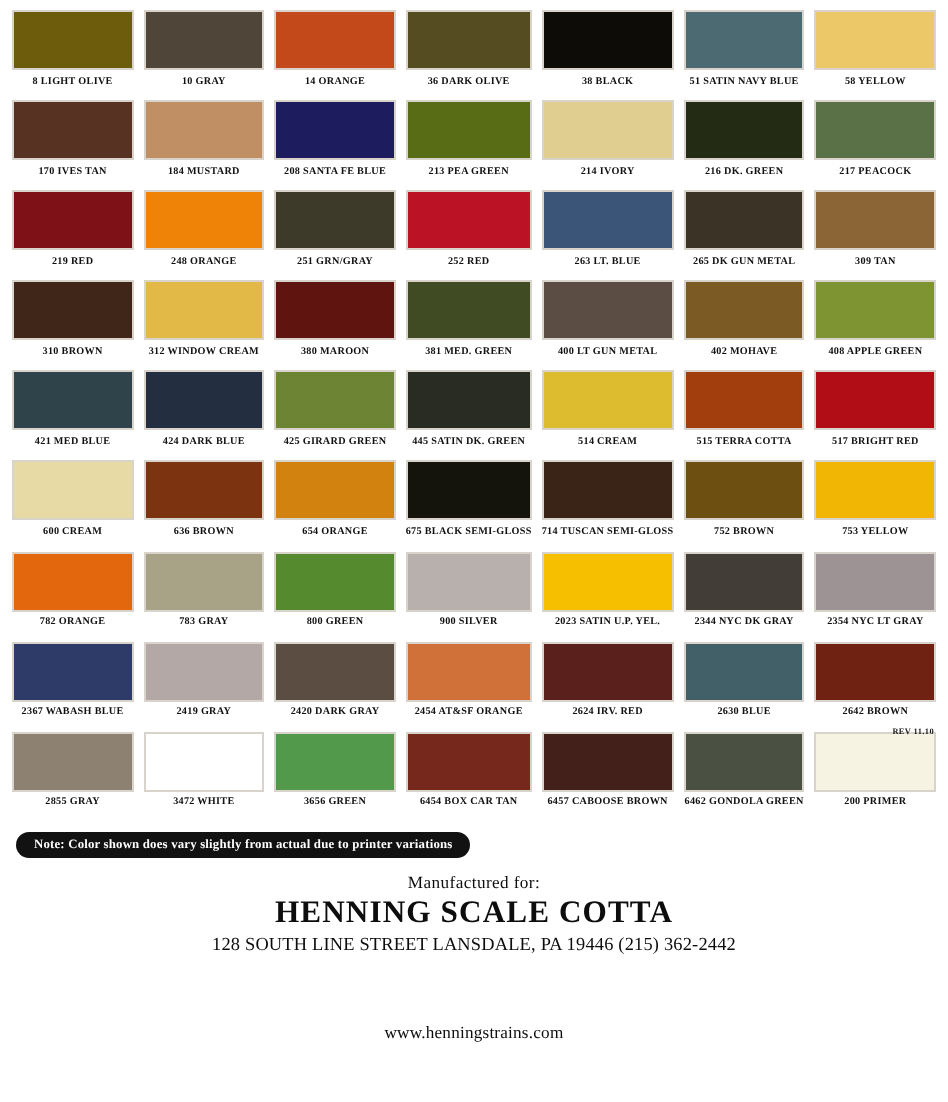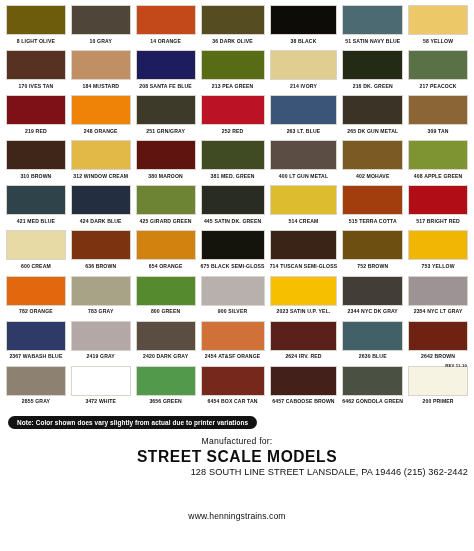--- a/index.html
+++ b/index.html
@@ -13,20 +13,21 @@
     font-family: "Liberation Sans", sans-serif;
     overflow: hidden;
   }
   #sheet {
     position: relative;
     width: 474px;
     height: 386px;
     background: #ffffff;
     box-sizing: border-box;
     padding: 5px 6px 0 6px;
+    font-family: Liberation Serif, serif;
   }
   .swatch-grid {
     display: grid;
     grid-template-columns: repeat(7, 1fr);
     column-gap: 5px;
     row-gap: 0px;
   }
   .swatch-cell {
     display: flex;
     flex-direction: column;
@@ -75,21 +76,20 @@
   .f-company {
     font-size: 15.6px;
     font-weight: bold;
     letter-spacing: 0.55px;
     margin-bottom: 1px;
   }
   .f-address {
     font-size: 9.2px;
     letter-spacing: 0.1px;
     margin-bottom: 1px;
-    text-align: right;
   }
   .f-tagline {
     font-size: 8.9px;
     font-style: italic;
     letter-spacing: 0.2px;
     margin-bottom: 1px;
   }
   .f-web {
     font-size: 8.6px;
     letter-spacing: 0.1px;
@@ -364,19 +364,19 @@
         <div class="chip-label">200 PRIMER</div>
       </div>
     </div>
 
   <div>
     <span class="note-bar">Note: Color shown does vary slightly from actual due to printer variations</span>
   </div>
 
   <div class="footer">
     <div class="f-mfg">Manufactured for:</div>
-    <div class="f-company">STREET SCALE MODELS</div>
+    <div class="f-company">HENNING SCALE COTTA</div>
     <div class="f-address">128 SOUTH LINE STREET  LANSDALE, PA  19446  (215) 362-2442</div>
     <div class="f-web">www.henningstrains.com</div>
   </div>
 
   <div class="rev">REV 11.10</div>
 </div>
 
 </body></html>

